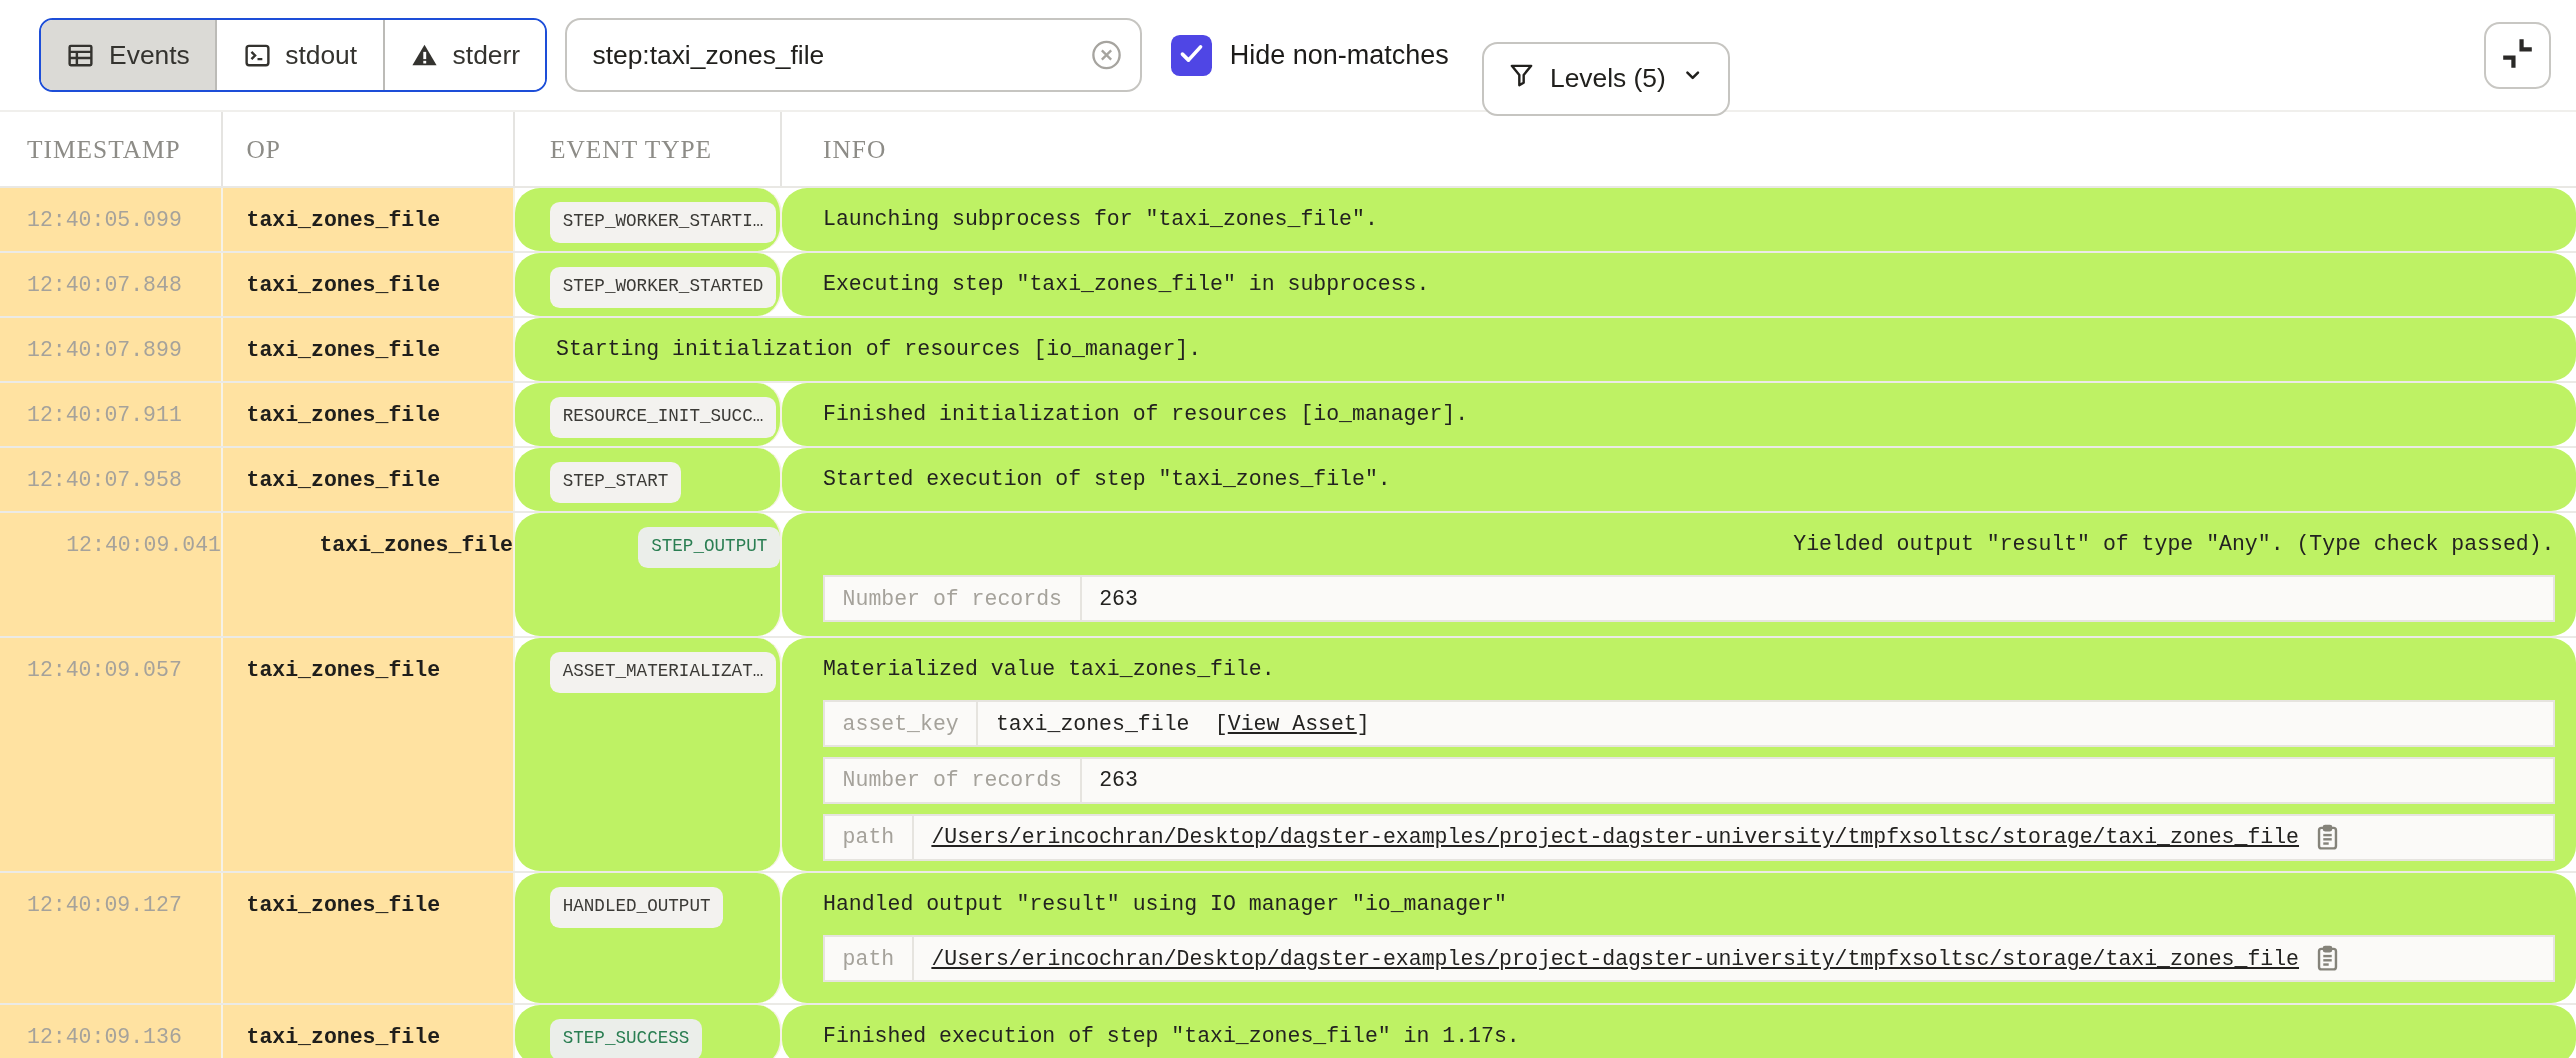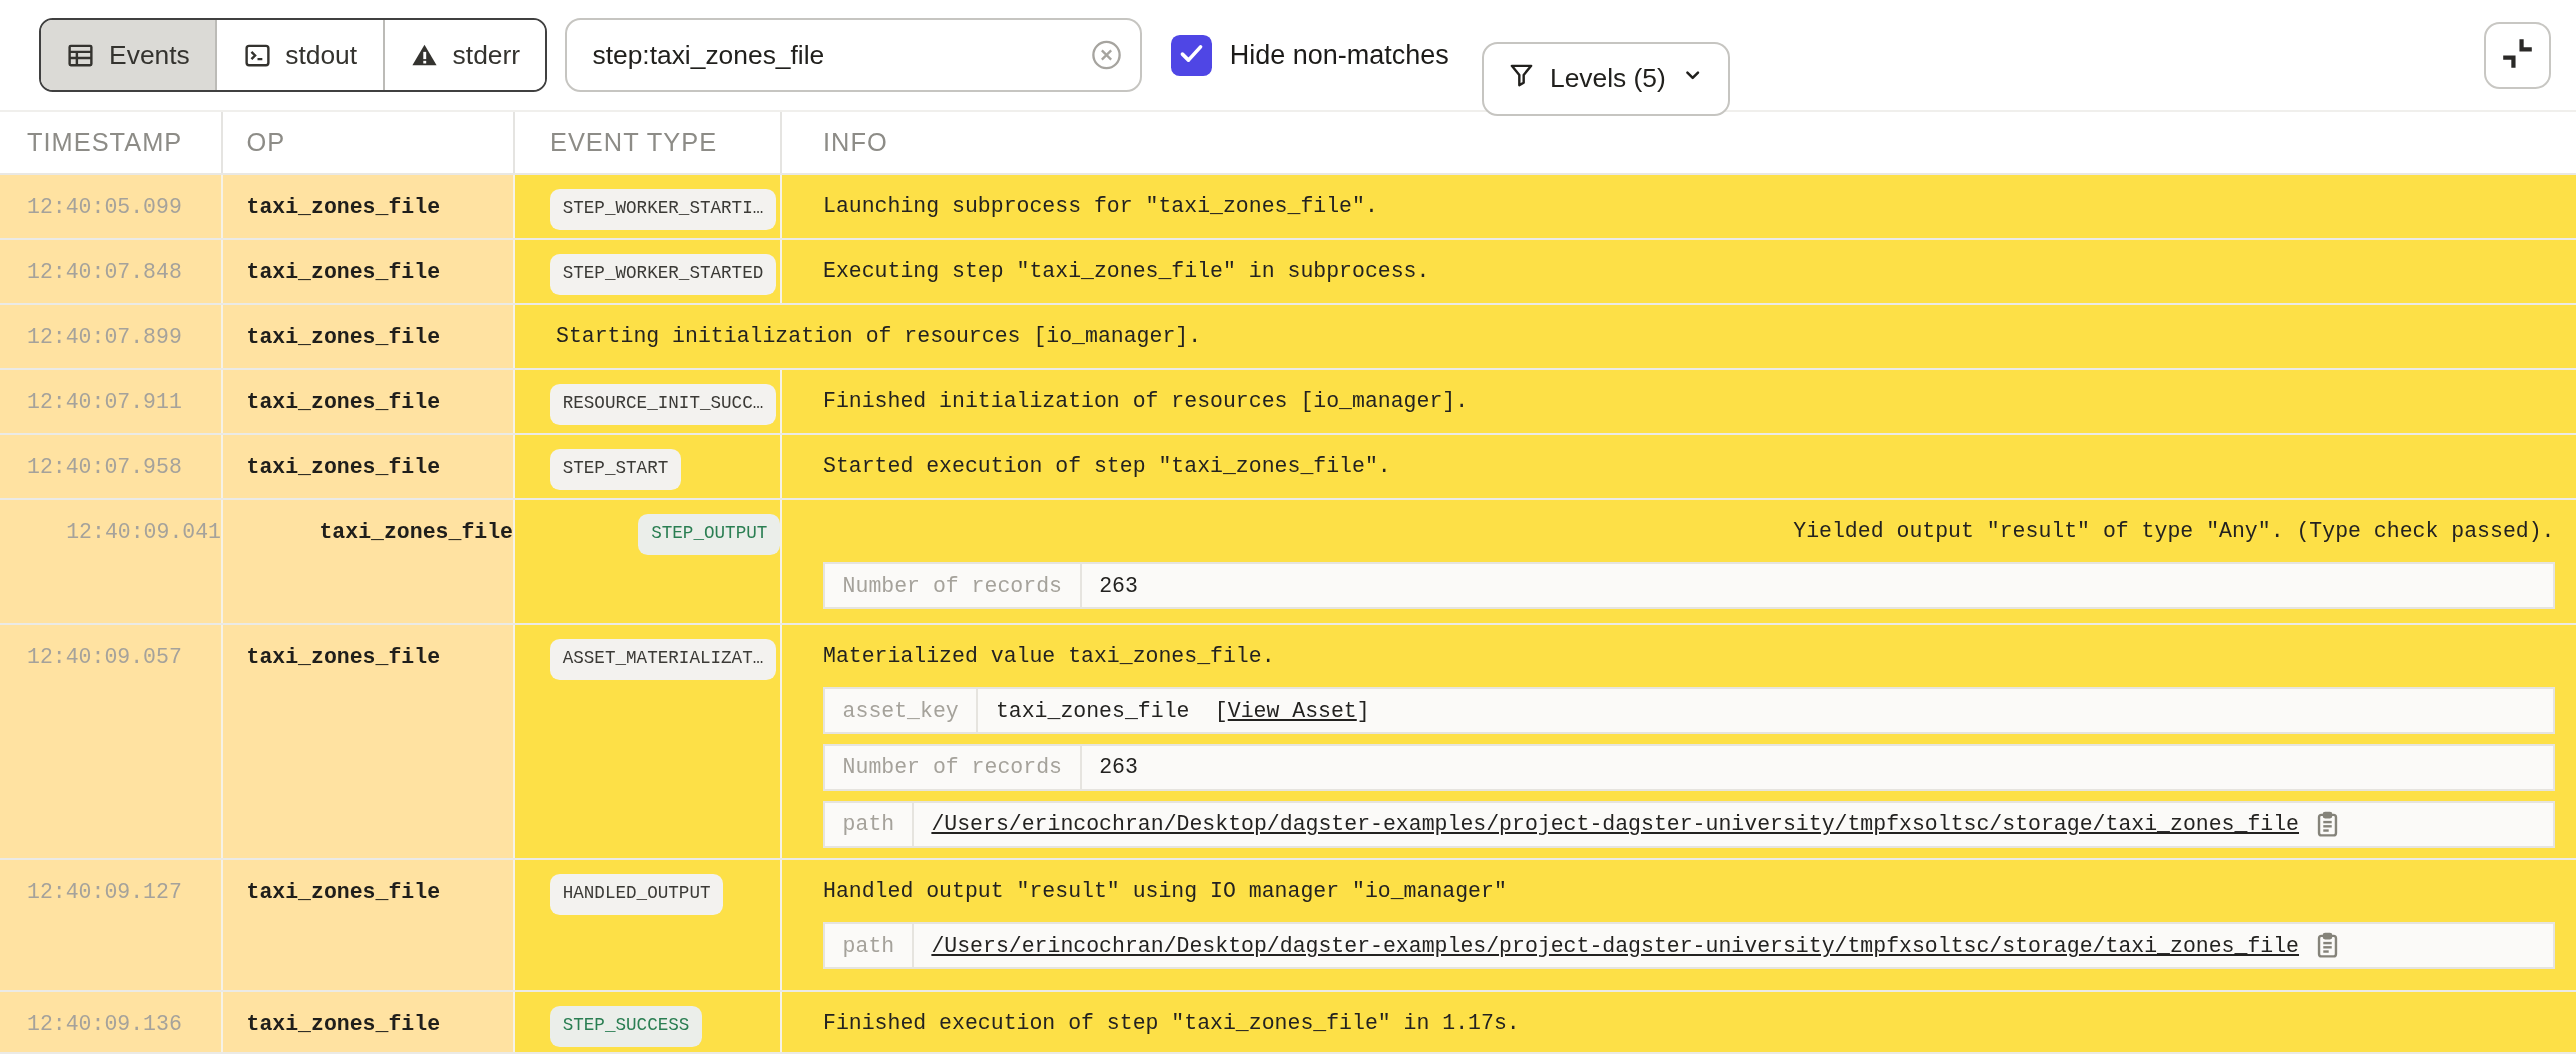--- a/index.html
+++ b/index.html
@@ -4,52 +4,52 @@
 <style>
   * { margin:0; padding:0; box-sizing:border-box; }
   html,body { background:#ffffff; }
   #app {
     width:2576px; height:1058px; overflow:hidden; background:#ffffff;
     font-family:"Liberation Sans", sans-serif; color:#21201d; position:relative;
   }
 
   
   .toolbar { height:110px; display:flex; align-items:center; padding:0 25.4px 0 39px; background:#ffffff; }
-  .seg-group { display:flex; border:2px solid #404040; border-radius:13.7px; overflow:hidden; height:74px; background:#ffffff; }
+  .seg-group { display:flex; border:2px solid #1d4ed8; border-radius:13.7px; overflow:hidden; height:74px; background:#ffffff; }
   .seg-btn { display:flex; align-items:center; gap:13.7px; padding:0 25.4px; font-size:26.4px; color:#34332f; background:#ffffff; border:none; border-right:2px solid #bcbbb7; cursor:pointer; font-family:inherit; }
   .seg-btn:last-child { border-right:none; }
   .seg-btn.active { background:#dbdad6; }
   .seg-btn svg { display:block; }
 
   .search-wrap { position:relative; margin-left:17.6px; }
   .search-input { width:577px; height:74px; border:2px solid #c6c5c1; border-radius:15.6px; padding:0 68px 0 25.4px; font-size:26.4px; color:#21201d; font-family:inherit; background:#ffffff; outline:none; }
   .clear-btn { position:absolute; right:17.6px; top:50%; transform:translateY(-50%); background:none; border:none; cursor:pointer; line-height:0; }
 
   .chk-wrap { display:flex; align-items:center; margin-left:29px; cursor:pointer; }
   .checkbox { width:41px; height:41px; border-radius:8.8px; background:#4f46e5; display:flex; align-items:center; justify-content:center; }
   .chk-label { margin-left:17.6px; font-size:27px; color:#1c1b19; }
 
   .levels-btn { display:flex; align-items:center; gap:13.7px; margin-left:33px; height:74px; padding:0 23.5px; border:2px solid #c6c5c1; border-radius:15.6px; background:#ffffff; font-size:26.4px; color:#21201d; cursor:pointer; font-family:inherit;margin-top:47px; }
 
   .collapse-btn { margin-left:auto; width:67px; height:67px; border:2px solid #c8c7c3; border-radius:15.6px; background:#ffffff; display:flex; align-items:center; justify-content:center; cursor:pointer; }
 
   
   .log-table { width:100%; font-family:"Liberation Mono","DejaVu Sans Mono",monospace; }
-  .hrow { display:flex; height:65px; border-top:2px solid #f0efec; border-bottom:2px solid #e9e8e4; background:#ffffff; font-family:Liberation Sans, sans-serif; }
+  .hrow { display:flex; height:78px; border-top:2px solid #f0efec; border-bottom:2px solid #e9e8e4; background:#ffffff; font-family:Liberation Serif, serif; }
   .hcell { font-size:25.4px; letter-spacing:1px; color:#8d8c87; display:flex; align-items:center; border-right:2px solid #e5e4e1; }
   .row { display:flex; border-bottom:2px solid #ebeae6; }
   .cell { padding-top:15.6px; }
   .col-ts   { width:223px; padding-left:27px; flex:none; border-right:2px solid #f6f2e6; }
   .col-op   { width:292px; padding-left:23.5px; flex:none; border-right:2px solid #f6f2e6; }
   .col-et   { width:267px; padding-left:35px; flex:none; border-right:2px solid #f6f2e6; }
   .col-info { flex:1; padding-left:41px; padding-right:21.5px; min-width:0; }
   .hrow .col-ts, .hrow .col-op, .hrow .col-et, .hrow .col-info { padding-top:0; border-right-color:#e5e4e1; }
 
   .bg-strong { background:#ffe2a1; }
-  .bg-light  { background:#fde047; }
+  .bg-light  { background:#bef264;border-radius:25px; }
 
   .ts { font-size:21.5px; line-height:33px; color:#a5a29b; }
   .op { font-size:21.5px; line-height:33px; font-weight:bold; color:#1f1e1b; }
   .info-text { font-size:21.5px; line-height:31px; color:#232220; white-space:nowrap; overflow:hidden; }
 
   .chip { display:inline-block; margin-top:9.8px; max-width:227px; padding:9.8px 12.7px; border-radius:9.8px; background:#f3f2ef; color:#3b3a36; font-size:17.6px; line-height:21.5px; white-space:nowrap; overflow:hidden; }
   .chip--success { background:#ebeeea; color:#2a7e52; }
 
   .meta-box { display:flex; align-items:stretch; margin-top:15.6px; min-height:47px; background:#fbfaf8; border:2px solid #e6e4df; }
   .meta-box + .meta-box { margin-top:9.8px; }

